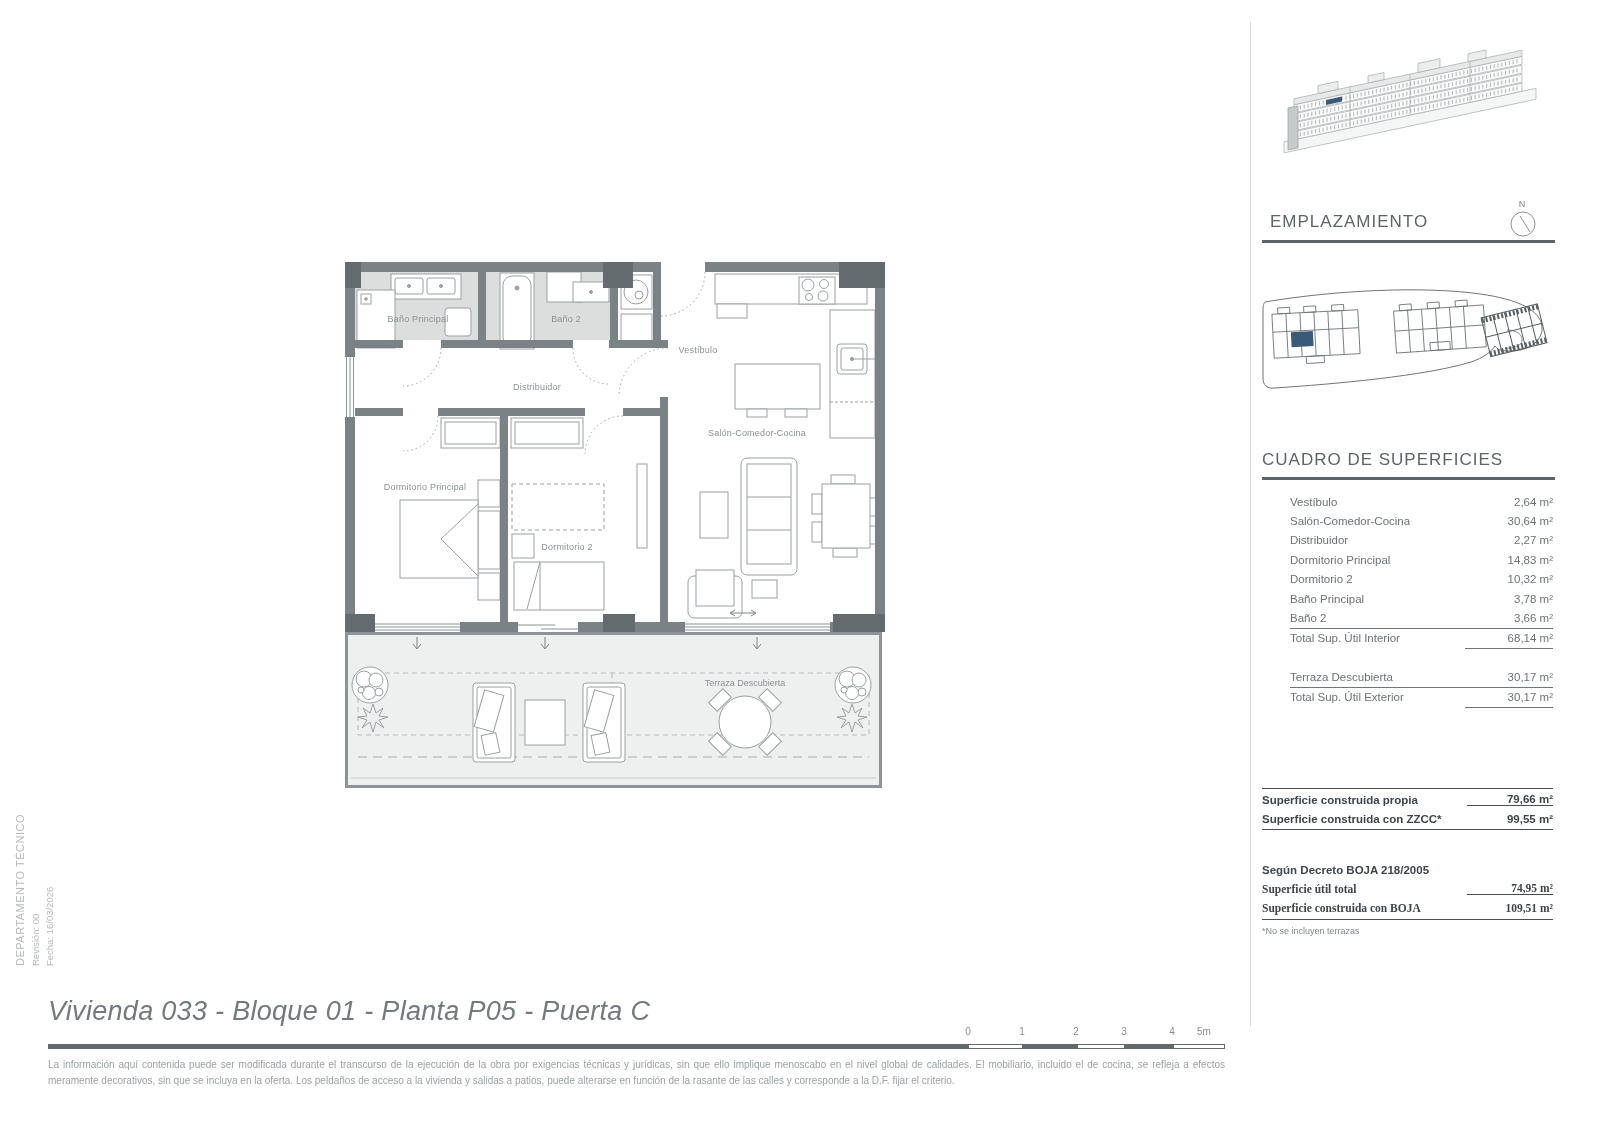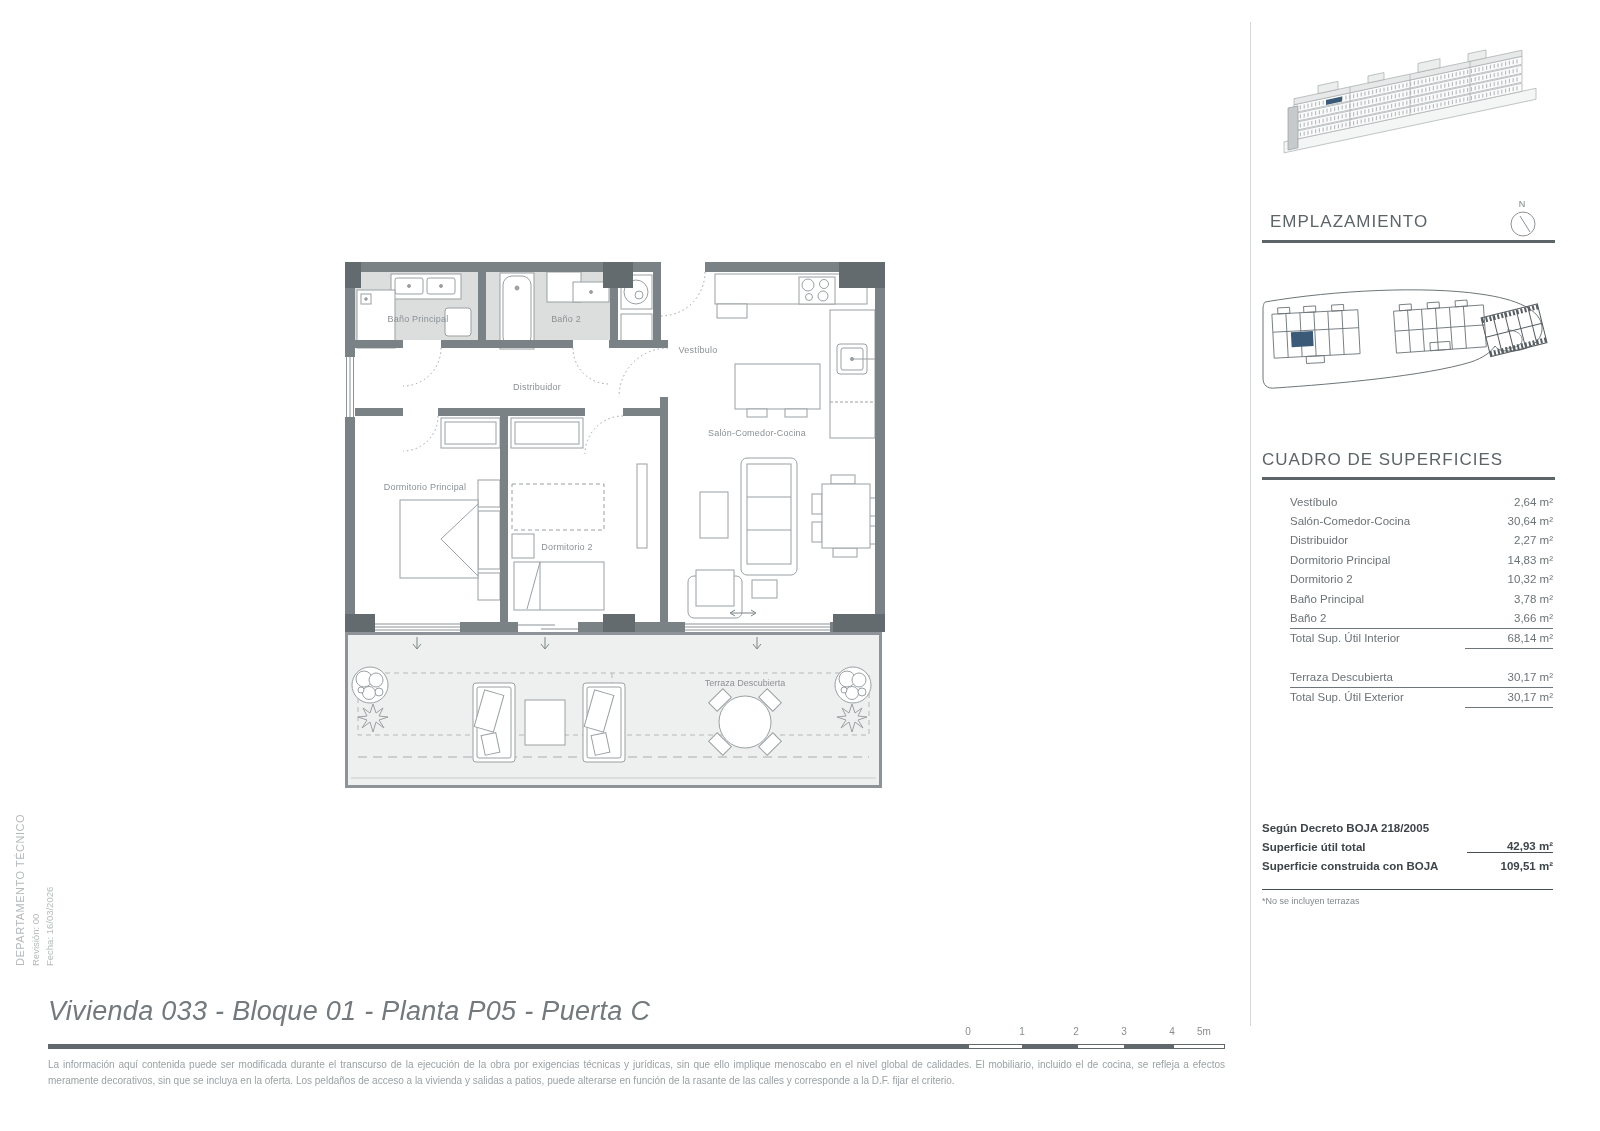--- a/index.html
+++ b/index.html
@@ -23,21 +23,21 @@
   .val-underline{height:1.2px;background:#6f767a;width:88px;margin-left:auto;}
   .spacer18{height:18px;}
   .summary{position:absolute;left:1262px;top:788px;width:291px;}
   .sum-box{border-top:1.6px solid #474d51;border-bottom:1.6px solid #474d51;padding:1px 0;}
   .brow{display:flex;justify-content:space-between;align-items:center;height:19px;
         font-size:11.5px;font-weight:700;color:#3e454a;}
   .brow .bval{display:inline-block;min-width:86px;text-align:right;}
   .bval.vline{border-bottom:1.3px solid #474d51;}
   .decree{margin-top:30px;}
   .decree-title{height:19px;font-size:11.5px;font-weight:700;color:#3e454a;display:flex;align-items:center;}
-  .decree-box{border-bottom:1.6px solid #474d51;padding-bottom:14px;}
+  .decree-box{border-bottom:1.6px solid #474d51;padding-bottom:2px;font-family:Liberation Serif, serif;}
   .footnote{margin-top:6px;font-size:9px;color:#82888b;}
   
   .footer-title{position:absolute;left:48px;top:996px;font-size:27px;color:#73797c;letter-spacing:.3px;font-style:italic;}
   .scale-rule{position:absolute;left:48px;top:1044px;width:1177px;height:4.5px;background:#62696c;}
   .scale-rule .gap{position:absolute;top:0;height:100%;background:#ffffff;box-shadow:inset 0 0 0 1px #62696c;}
   .scale-num{position:absolute;top:1026px;font-size:10px;color:#888e91;transform:translateX(-50%);}
   .disclaimer{position:absolute;left:48px;top:1057px;width:1177px;font-size:10px;line-height:1.55;
               color:#9ba1a4;text-align:justify;}
   svg text{font-family:"Liberation Sans","DejaVu Sans",sans-serif;}
 </style>
@@ -420,26 +420,36 @@
       <span class="sval">30,17 m²</span>
       </div>
     <div class="srow total-top">
       <span>Total Sup. Útil Exterior</span>
       <span class="sval">30,17 m²</span>
       </div>
     <div class="val-underline"></div>
   </div>
 
   <div class="summary">
+    <div class="sum-box">
+      <div class="brow">
+        <span>Superficie construida propia</span>
+        <span class="bval vline">79,66 m²</span>
+        </div>
+      <div class="brow">
+        <span>Superficie construida con ZZCC*</span>
+        <span class="bval">99,55 m²</span>
+        </div>
+    </div>
     <div class="decree">
       <div class="decree-title">Según Decreto BOJA 218/2005</div>
       <div class="decree-box">
         <div class="brow">
           <span>Superficie útil total</span>
-          <span class="bval vline">42,93 m²</span>
+          <span class="bval vline">74,95 m²</span>
           </div>
         <div class="brow">
           <span>Superficie construida con BOJA</span>
           <span class="bval">109,51 m²</span>
           </div>
       </div>
       <div class="footnote">*No se incluyen terrazas</div>
     </div>
   </div>
 

